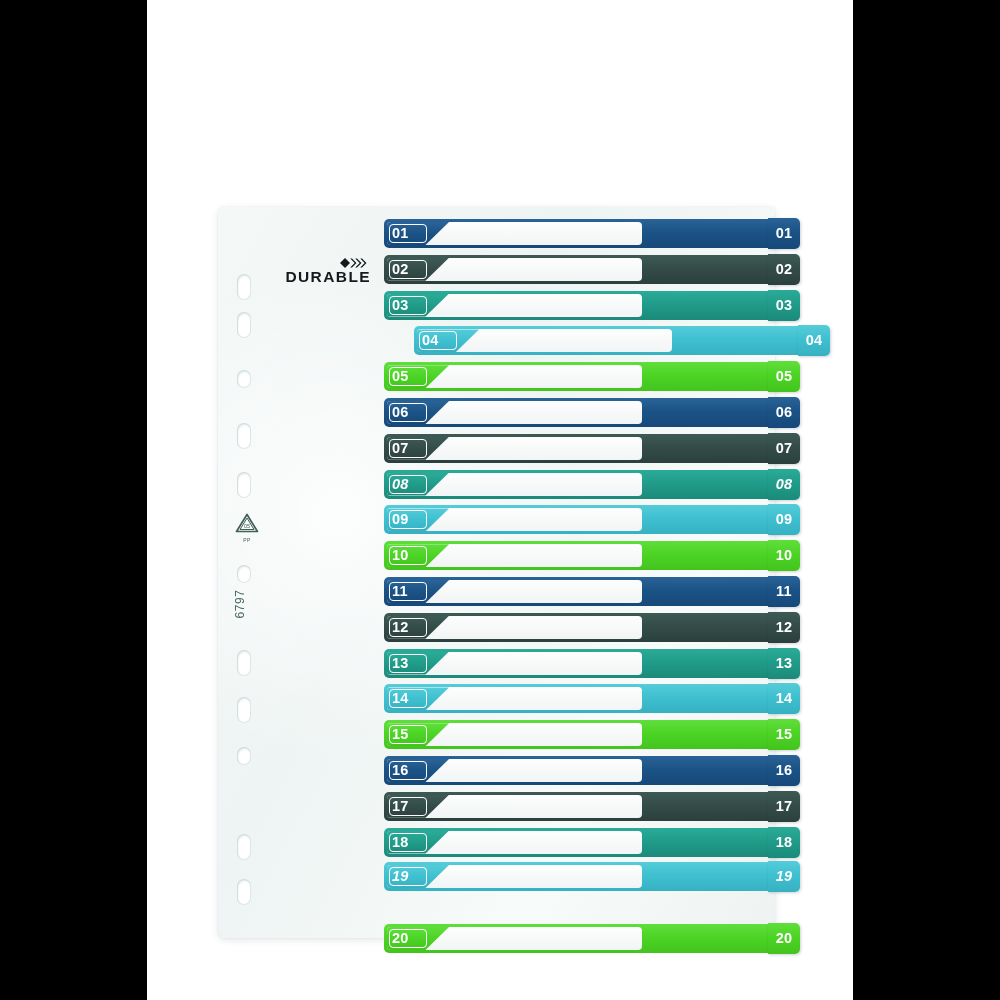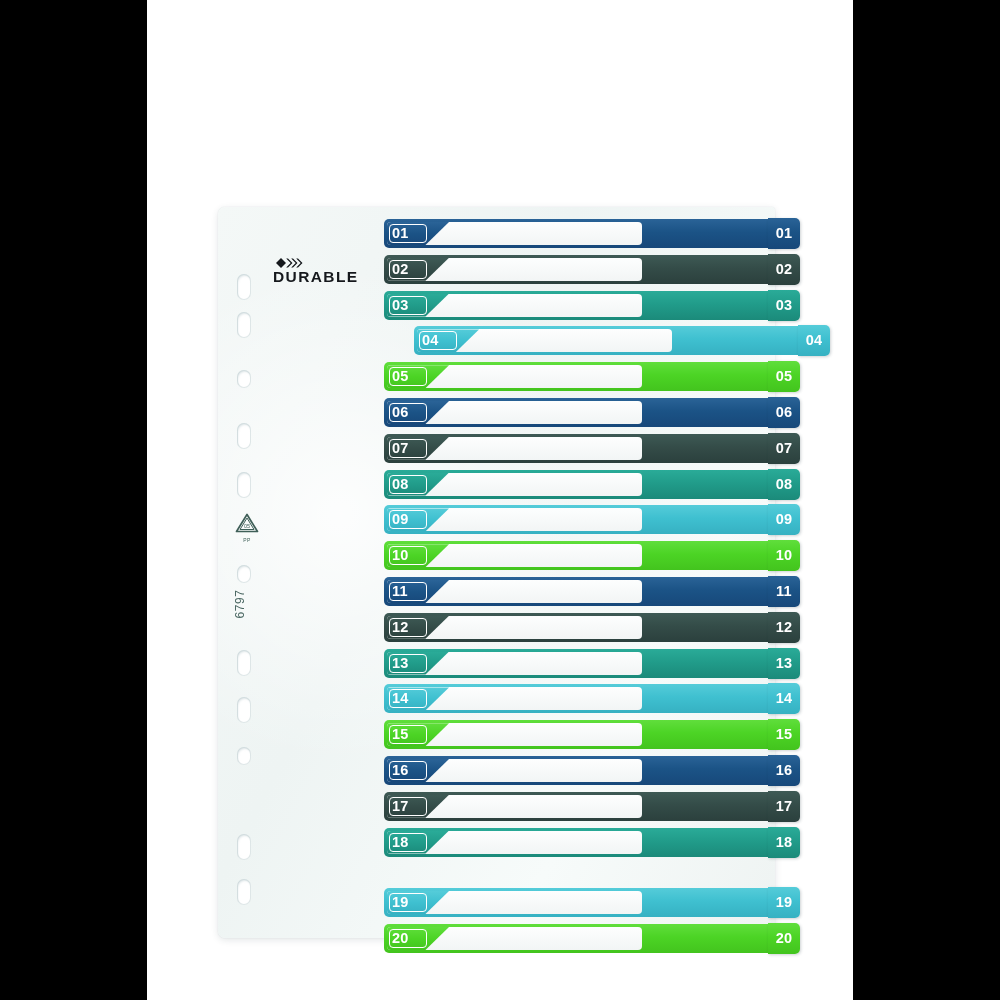--- a/index.html
+++ b/index.html
@@ -45,21 +45,21 @@
     background:#ffffff;
     box-shadow:inset 0 0 0 1px rgba(195,210,212,.55),
                inset 1px 2px 2px rgba(170,190,195,.35);
   }
   .punch-hole.small { height:18px; border-radius:7px; }
 
   #brand-logo {
     position:absolute;
     left:55px; top:50px;
     width:98px;
-    text-align:left;
+    text-align:right;
     color:#15181c;
   }
   #brand-logo .mark { display:block; height:12px; line-height:12px; font-size:13px; letter-spacing:-1px; }
   #brand-logo .wordmark {
     display:block;
     font-family:"Liberation Sans", sans-serif;
     font-weight:bold;
     font-size:15.5px;
     letter-spacing:1.4px;
     line-height:16px;
@@ -282,21 +282,21 @@
           <div class="row-badge">
             <div class="badge-fill" style="background: linear-gradient(rgb(62, 90, 85) 0%, rgb(52, 76, 72) 50%, rgb(43, 64, 61) 100%);"></div>
             <div class="row-badge-outline"></div>
             <span class="badge-num">07</span>
           </div>
         </div>
         <div class="row-tab" style="background: linear-gradient(rgb(62, 90, 85) 0%, rgb(52, 76, 72) 45%, rgb(43, 64, 61) 100%);">
           <span class="tab-num">07</span>
         </div>
       </div>
-      <div class="index-row" style="top: 262.6px; background: linear-gradient(rgb(42, 171, 152) 0%, rgb(33, 156, 138) 45%, rgb(27, 138, 122) 100%);">
+      <div class="index-row" style="top: 262.6px; background: linear-gradient(rgb(42, 171, 152) 0%, rgb(33, 156, 138) 45%, rgb(27, 138, 122) 100%); font-style: italic;">
         <div class="row-inner-strip">
           <div class="row-badge">
             <div class="badge-fill" style="background: linear-gradient(rgb(42, 171, 152) 0%, rgb(33, 156, 138) 50%, rgb(27, 138, 122) 100%);"></div>
             <div class="row-badge-outline"></div>
             <span class="badge-num">08</span>
           </div>
         </div>
         <div class="row-tab" style="background: linear-gradient(rgb(42, 171, 152) 0%, rgb(33, 156, 138) 45%, rgb(27, 138, 122) 100%);">
           <span class="tab-num">08</span>
         </div>
@@ -414,21 +414,21 @@
           <div class="row-badge">
             <div class="badge-fill" style="background: linear-gradient(rgb(42, 171, 152) 0%, rgb(33, 156, 138) 50%, rgb(27, 138, 122) 100%);"></div>
             <div class="row-badge-outline"></div>
             <span class="badge-num">18</span>
           </div>
         </div>
         <div class="row-tab" style="background: linear-gradient(rgb(42, 171, 152) 0%, rgb(33, 156, 138) 45%, rgb(27, 138, 122) 100%);">
           <span class="tab-num">18</span>
         </div>
       </div>
-      <div class="index-row" style="top: 681px; background: linear-gradient(rgb(85, 204, 217) 0%, rgb(63, 192, 208) 45%, rgb(54, 177, 194) 100%);">
+      <div class="index-row" style="top: 655px; background: linear-gradient(rgb(85, 204, 217) 0%, rgb(63, 192, 208) 45%, rgb(54, 177, 194) 100%); font-style: italic;">
         <div class="row-inner-strip">
           <div class="row-badge">
             <div class="badge-fill" style="background: linear-gradient(rgb(85, 204, 217) 0%, rgb(63, 192, 208) 50%, rgb(54, 177, 194) 100%);"></div>
             <div class="row-badge-outline"></div>
             <span class="badge-num">19</span>
           </div>
         </div>
         <div class="row-tab" style="background: linear-gradient(rgb(85, 204, 217) 0%, rgb(63, 192, 208) 45%, rgb(54, 177, 194) 100%);">
           <span class="tab-num">19</span>
         </div>

